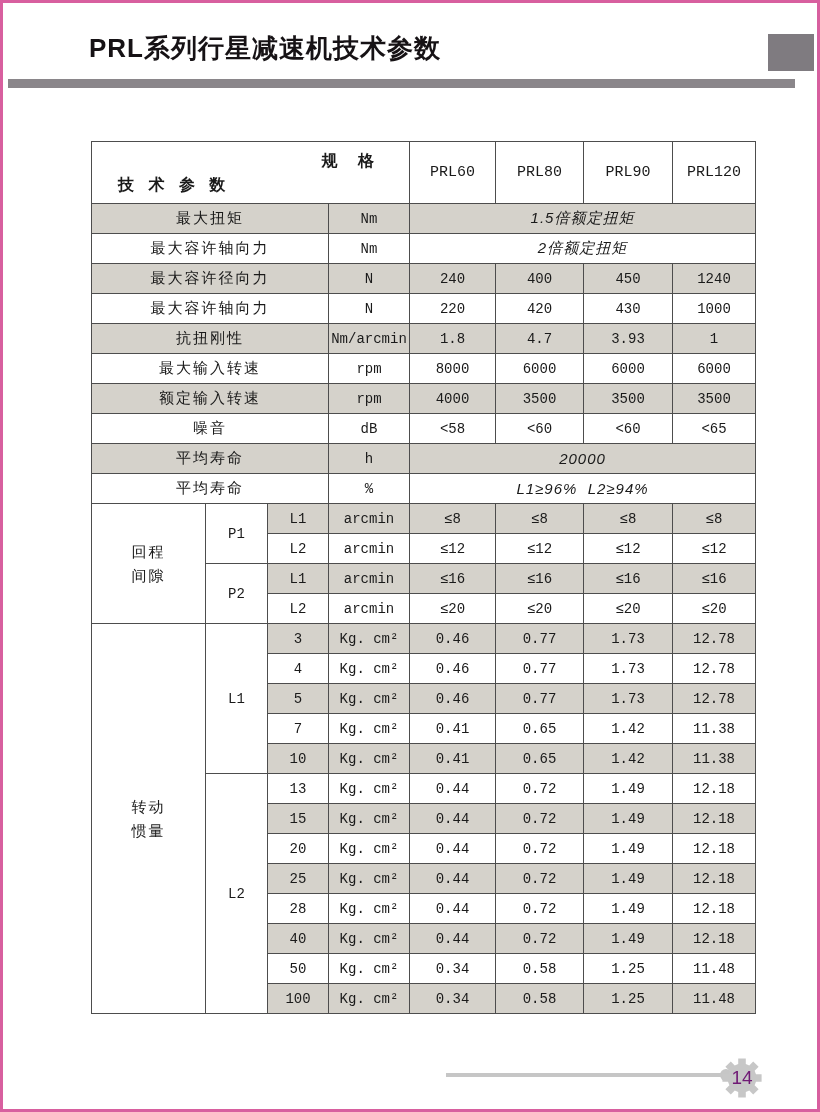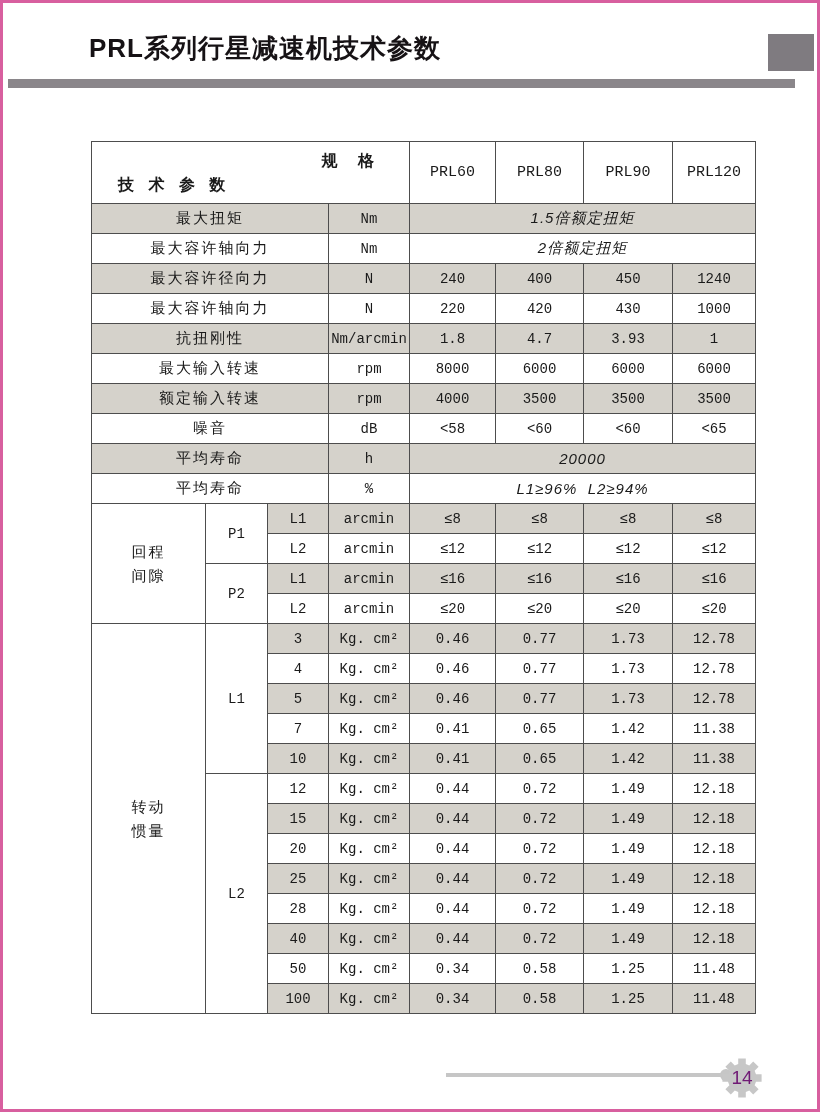--- a/index.html
+++ b/index.html
@@ -239,21 +239,21 @@
         <tr>
           <td class="latin shaded">10</td>
           <td class="latin shaded">Kg. cm²</td>
           <td class="latin shaded">0.41</td>
           <td class="latin shaded">0.65</td>
           <td class="latin shaded">1.42</td>
           <td class="latin shaded">11.38</td>
         </tr>
         <tr>
           <td class="latin" rowspan="8">L2</td>
-          <td class="latin">12</td>
+          <td class="latin">13</td>
           <td class="latin">Kg. cm²</td>
           <td class="latin">0.44</td>
           <td class="latin">0.72</td>
           <td class="latin">1.49</td>
           <td class="latin">12.18</td>
         </tr>
         <tr>
           <td class="latin shaded">15</td>
           <td class="latin shaded">Kg. cm²</td>
           <td class="latin shaded">0.44</td>

